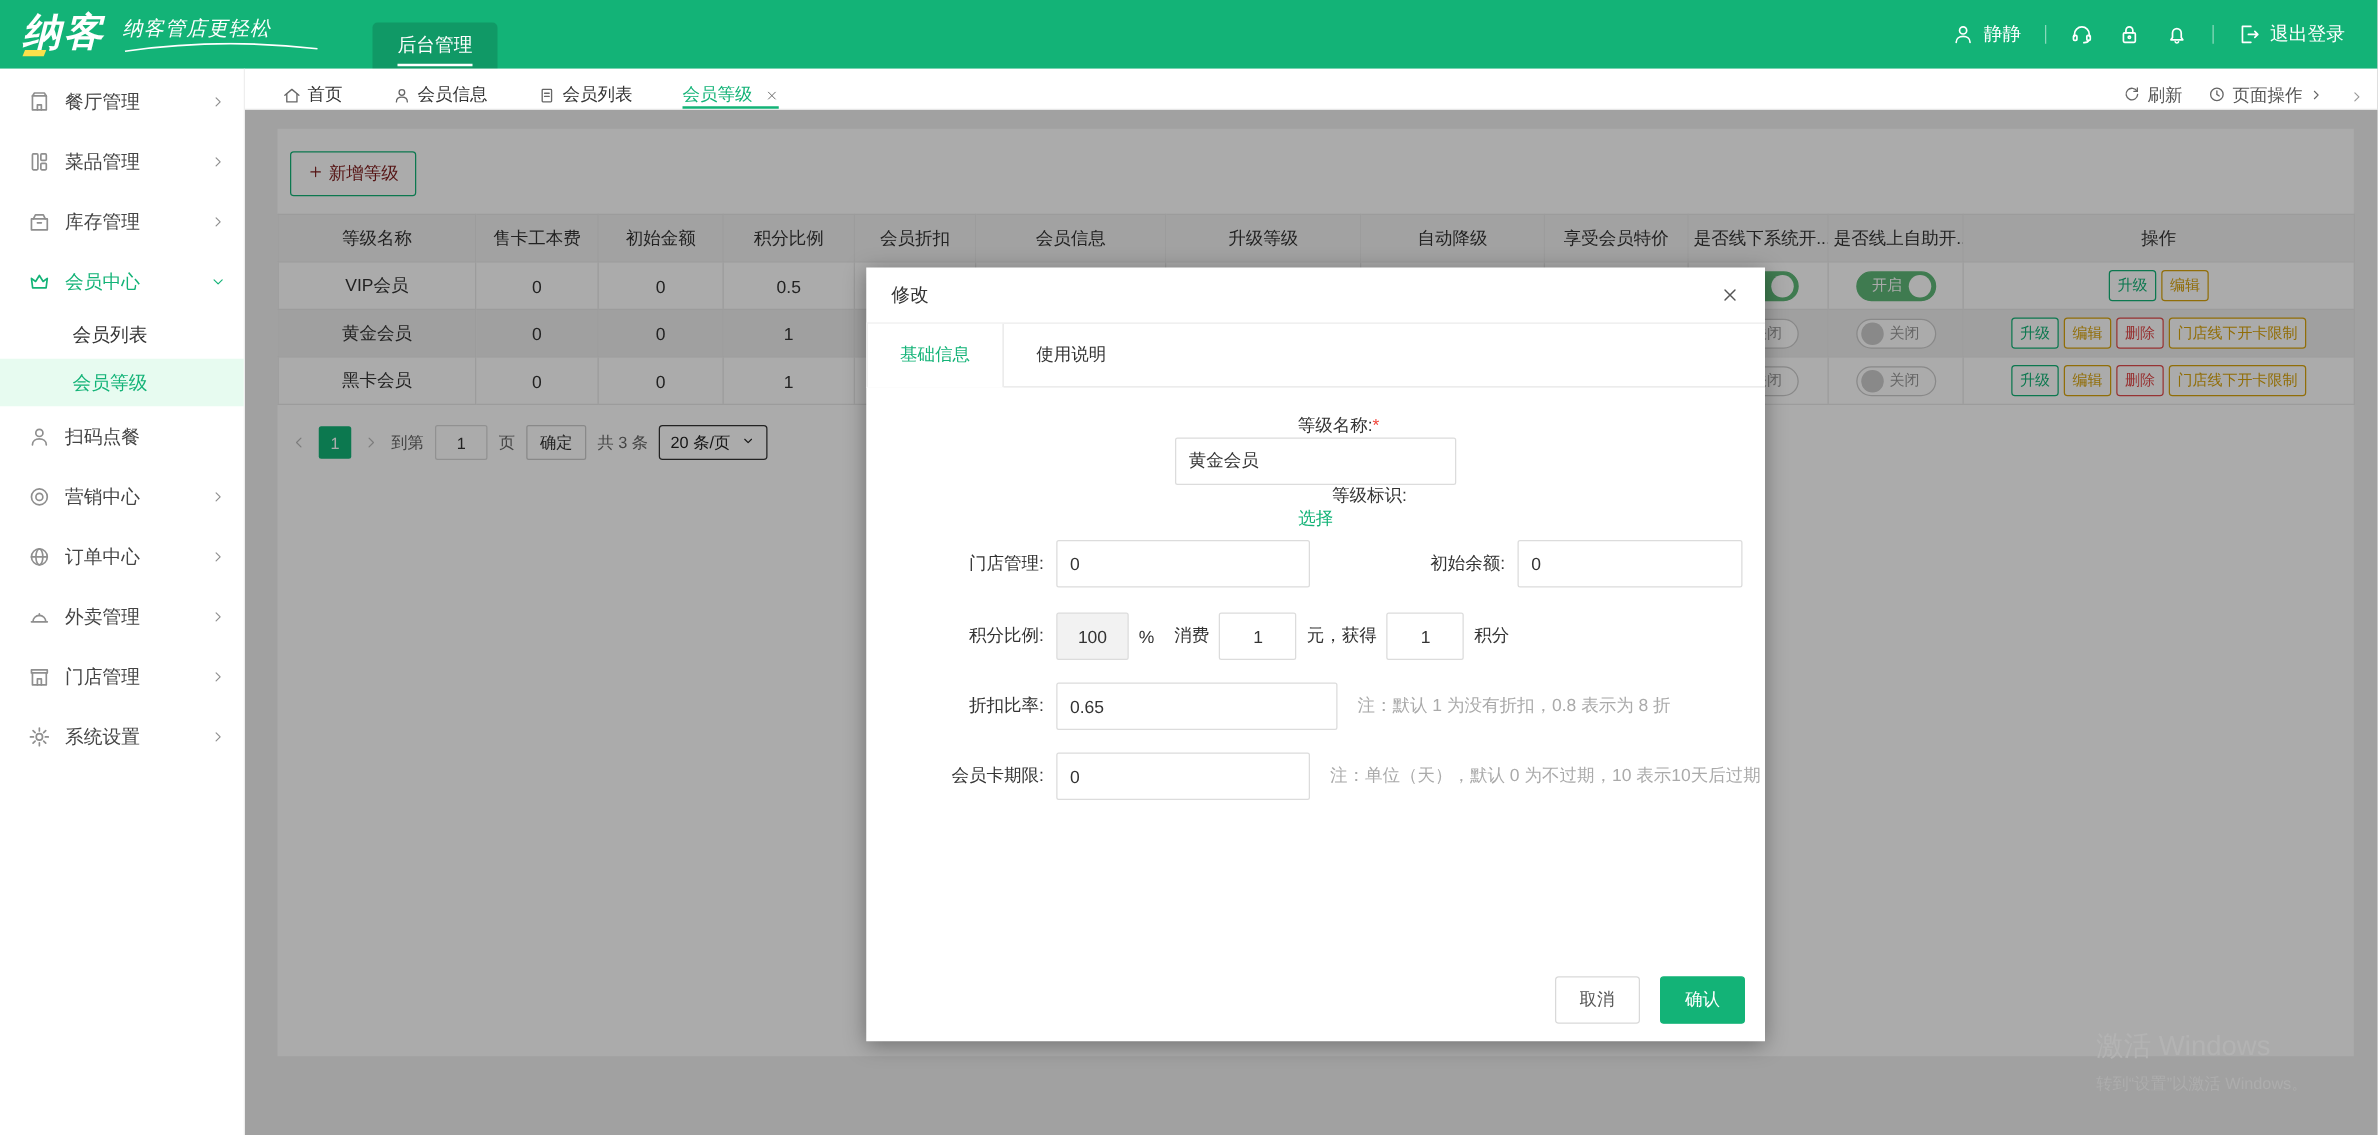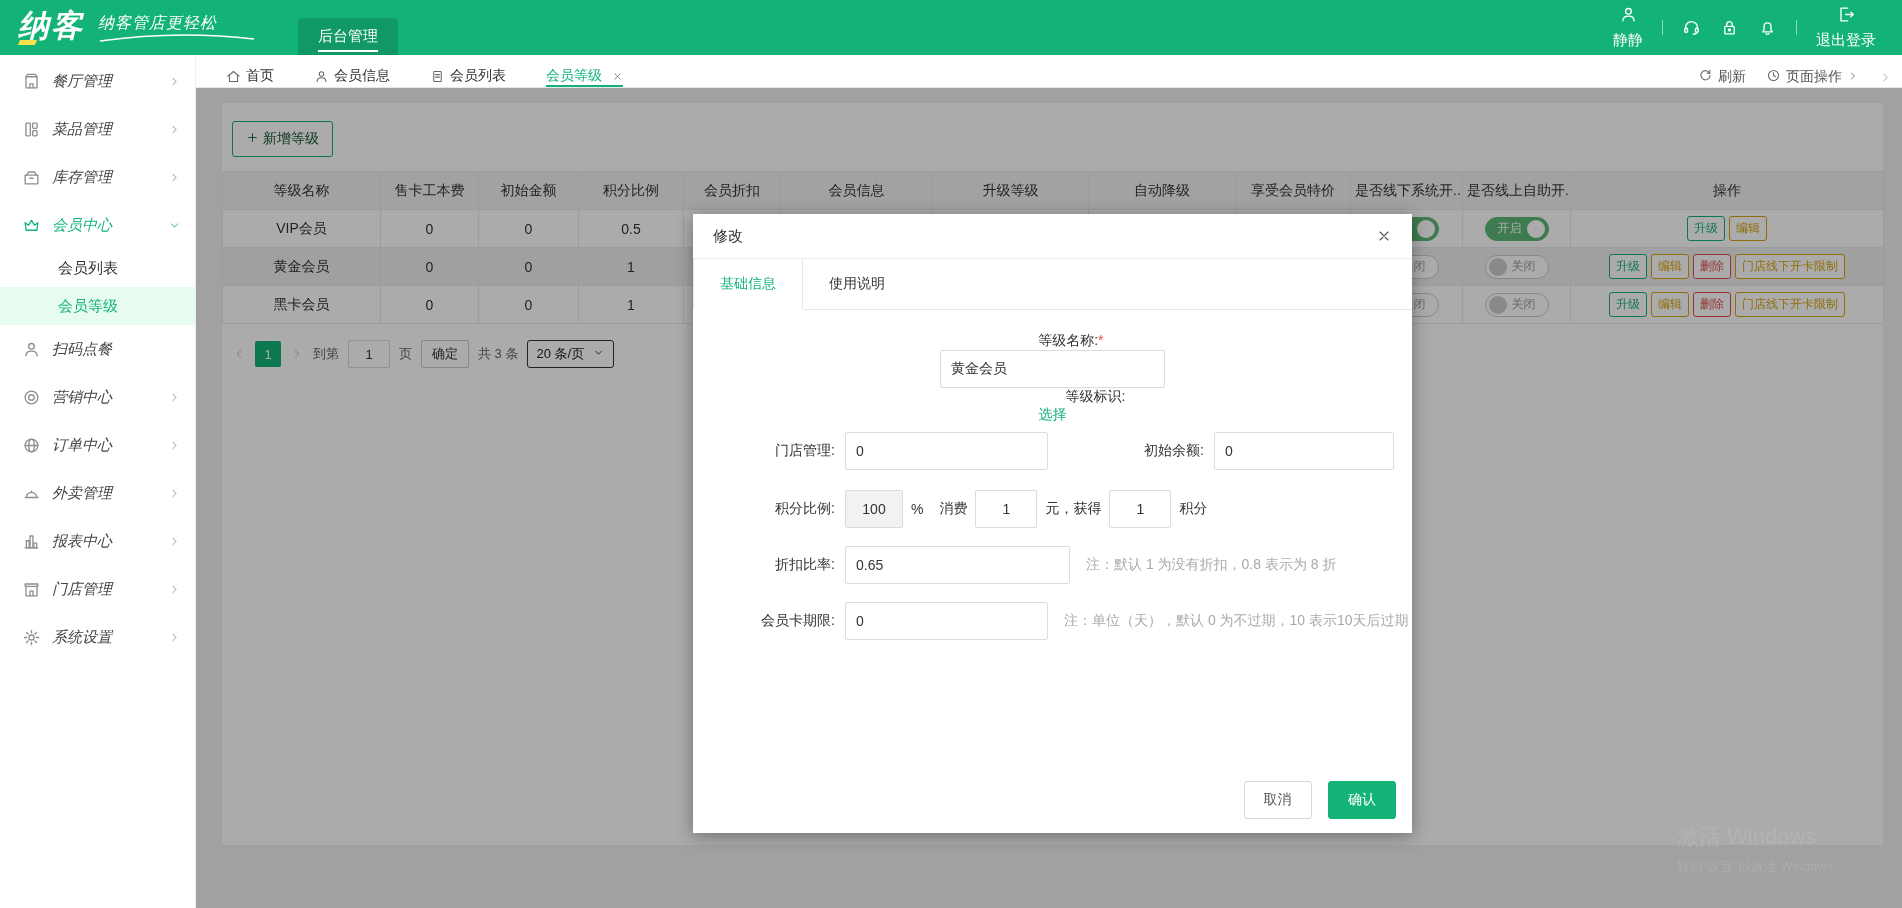--- a/index.html
+++ b/index.html
@@ -10,32 +10,32 @@
   
   .topbar { height:55px; background:#13b377; display:flex; align-items:center; padding:0 26px 0 18px; color:#fff; }
   .brand { display:flex; align-items:flex-end; position:relative; }
   .logo { font-size:31px; font-weight:bold; letter-spacing:2px; line-height:1; position:relative; padding-bottom:4px;font-style:italic; }
   .logo:after { content:''; position:absolute; left:1px; bottom:0; width:17px; height:5px; background:#fbe14b; transform:skewX(-22deg); }
   .slogan-wrap { margin-left:14px; padding-bottom:2px; position:relative; }
   .slogan { font-style:italic; font-size:16px; letter-spacing:1px; }
   .nav-tab { margin-left:42px; align-self:flex-end; background:rgba(0,0,0,0.14); padding:9px 20px 9px; border-radius:4px 4px 0 0; font-size:15px; cursor:pointer; }
   .nav-tab span { border-bottom:2px solid #fff; padding-bottom:6px; }
   .topbar-right { margin-left:auto; display:flex; align-items:center; gap:19px; font-size:15px; }
-  .tr-item { display:flex; align-items:center; gap:7px; cursor:pointer;flex-direction:column; }
+  .tr-item { display:flex; align-items:center; gap:7px; cursor:pointer; }
   .tr-sep { width:1px; height:15px; background:rgba(255,255,255,0.5); }
   .topbar svg { display:block; }
 
   
   .main { display:flex; height:853px; }
   .sidebar { width:196px; background:#fff; border-right:1px solid #eee; padding-top:2px; }
   .right-col { flex:1; display:flex; flex-direction:column; min-width:0; }
 
   
   .side-item { height:48px; display:flex; align-items:center; padding-left:22px; gap:11px; font-size:15px; color:#444; cursor:pointer; }
-  .side-item .side-label { flex:0 0 auto;font-style:italic; }
+  .side-item .side-label { flex:0 0 auto; }
   .side-item svg.mi { color:#8f8f8f; }
   .side-item .side-chev { margin-left:auto; margin-right:14px; color:#b8b8b8; display:flex; }
   .side-item.active { color:#13b377; }
   .side-item.active svg.mi { color:#13b377; }
   .side-item.active .side-chev { color:#13b377; }
   .side-sub { height:38px; display:flex; align-items:center; padding-left:58px; font-size:15px; color:#333; cursor:pointer; }
   .side-sub.active { color:#13b377; background:#e7fbf0; }
 
   
   .tabbar { height:33px; background:#fff; border-bottom:1px solid #e7e7e7; display:flex; align-items:stretch; padding:12px 10px 0 30px; font-size:14px; color:#333; }
@@ -44,21 +44,21 @@
   .ptab.active { color:#13b377; border-bottom-color:#13b377; }
   .ptab .tab-close { color:#b5b5b5; margin-left:5px; display:flex; }
   .tabbar-right { margin-left:auto; display:flex; align-items:center; gap:20px; color:#555; }
   .tb-act { display:flex; align-items:center; gap:5px; cursor:pointer; }
   .tb-act svg { color:#666; }
   .tb-more { color:#999; display:flex; align-items:center; cursor:pointer; }
 
   
   .content { position:relative; flex:1; background:#f1f1f1; height:820px; }
   .card { position:absolute; left:26px; top:15px; width:1661px; height:742px; background:#fff; padding:10px 0 0 0; }
-  .add-btn { margin:8px 0 14px 10px; display:inline-flex; align-items:center; gap:4px; color:#14532d; border:1px solid #13b377; background:#fff; font-size:14px; padding:8px 13px; border-radius:3px; cursor:pointer; }
+  .add-btn { margin:8px 0 14px 10px; display:inline-flex; align-items:center; gap:4px; color:#7f1d1d; border:1px solid #13b377; background:#fff; font-size:14px; padding:8px 13px; border-radius:3px; cursor:pointer; }
 
   table.grid { border-collapse:collapse; table-layout:fixed; width:1661px; font-size:14px; }
   .grid th { background:#f2f2f2; font-weight:normal; color:#333; }
   .grid th, .grid td { border:1px solid #e9e9e9; height:38px; text-align:center; padding:0 4px; overflow:hidden; white-space:nowrap; }
   .grid tr.hl td { background:#efefef; }
 
   .switch { display:inline-flex; align-items:center; height:24px; border-radius:13px; padding:0 3px; font-size:12px; cursor:pointer; vertical-align:middle; }
   .switch.on { background:#5FB878; color:#fff; border:1px solid #5FB878; }
   .switch.on .sw-text { margin:0 5px 0 9px; }
   .switch.off { background:#fff; border:1px solid #ccc; color:#999; }
@@ -259,34 +259,20 @@
               <path d="M9 6l6 6-6 6"></path>
             </svg>
           </span>
         </div>
         <div class="side-item ">
           <svg class="mi" viewBox="0 0 24 24" width="19" height="19" fill="none" stroke="currentColor" stroke-width="1.7" stroke-linecap="round" stroke-linejoin="round">
             <path d="M4 17h16M5.5 17a6.5 6.5 0 0 1 13 0"></path>
             <path d="M12 10.5V9"></path>
           </svg>
           <span class="side-label">外卖管理</span>
-          <span class="side-chev">
-            <svg class="mi" viewBox="0 0 24 24" width="13" height="13" fill="none" stroke="currentColor" stroke-width="1.7" stroke-linecap="round" stroke-linejoin="round">
-              <path d="M9 6l6 6-6 6"></path>
-            </svg>
-          </span>
-        </div>
-        <div class="side-item ">
-          <svg class="mi" viewBox="0 0 24 24" width="19" height="19" fill="none" stroke="currentColor" stroke-width="1.7" stroke-linecap="round" stroke-linejoin="round">
-            <path d="M4 20h16"></path>
-            <rect x="5.5" y="11" width="3.6" height="9"></rect>
-            <rect x="10.2" y="5" width="3.6" height="15"></rect>
-            <rect x="14.9" y="14" width="3.6" height="6"></rect>
-          </svg>
-          <span class="side-label">报表中心</span>
           <span class="side-chev">
             <svg class="mi" viewBox="0 0 24 24" width="13" height="13" fill="none" stroke="currentColor" stroke-width="1.7" stroke-linecap="round" stroke-linejoin="round">
               <path d="M9 6l6 6-6 6"></path>
             </svg>
           </span>
         </div>
         <div class="side-item ">
           <svg class="mi" viewBox="0 0 24 24" width="19" height="19" fill="none" stroke="currentColor" stroke-width="1.7" stroke-linecap="round" stroke-linejoin="round">
             <path d="M4 8V5h16v3M5 8h14v12H5z"></path>
             <path d="M10 20v-6h4v6"></path>

